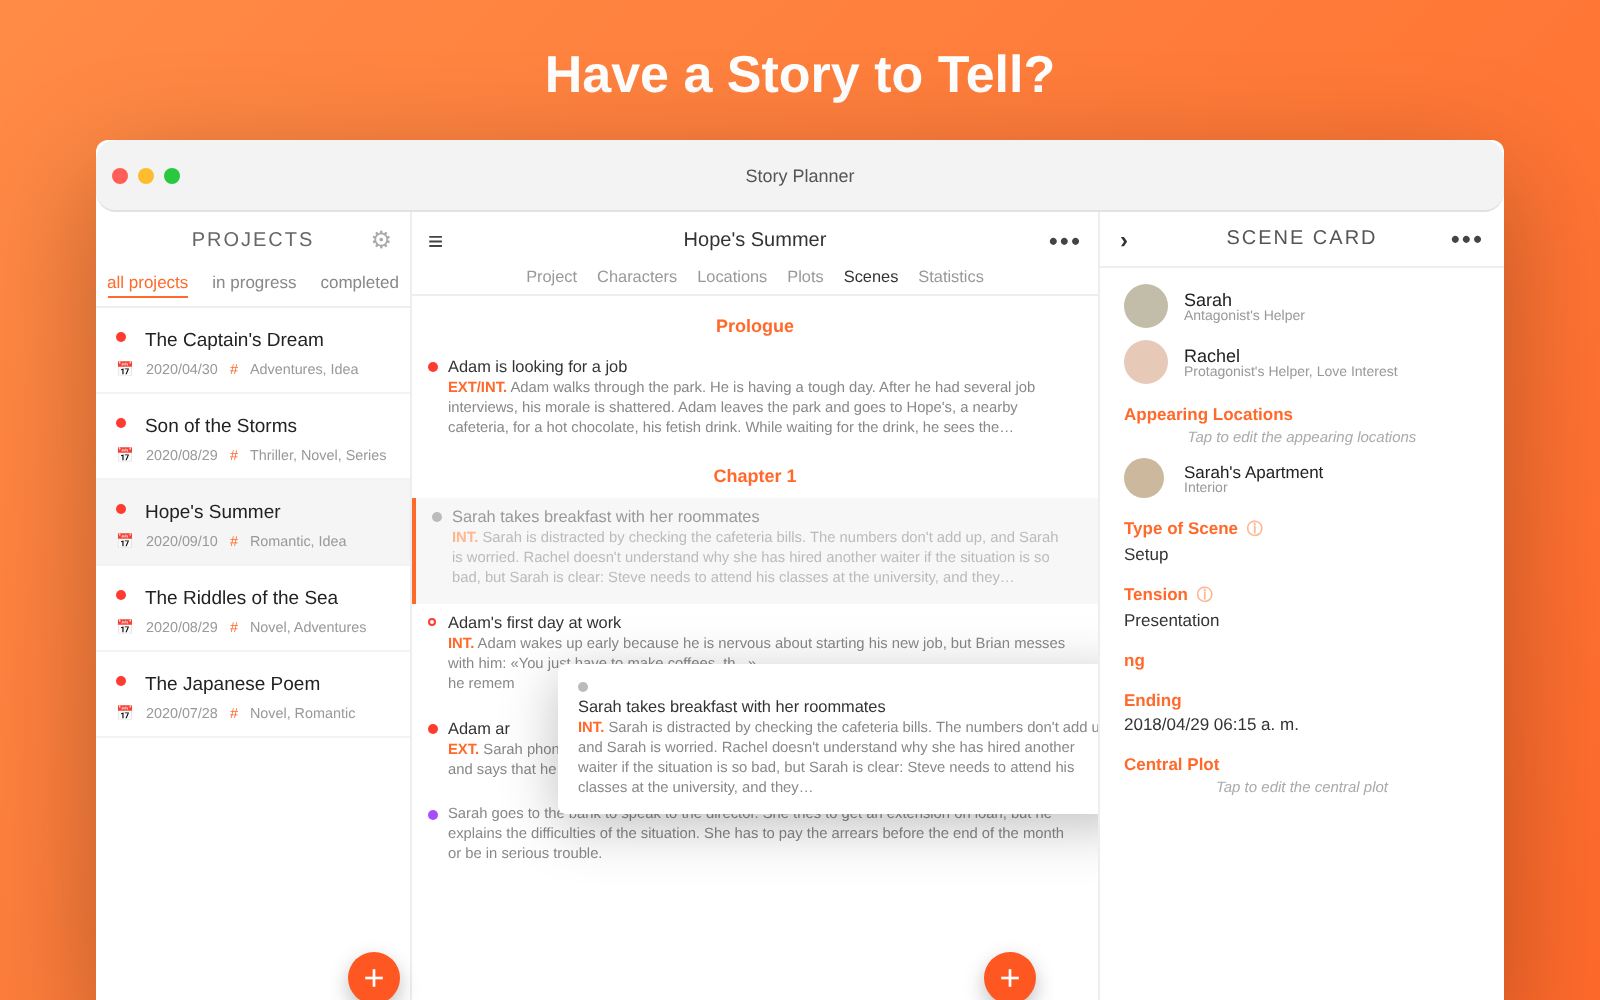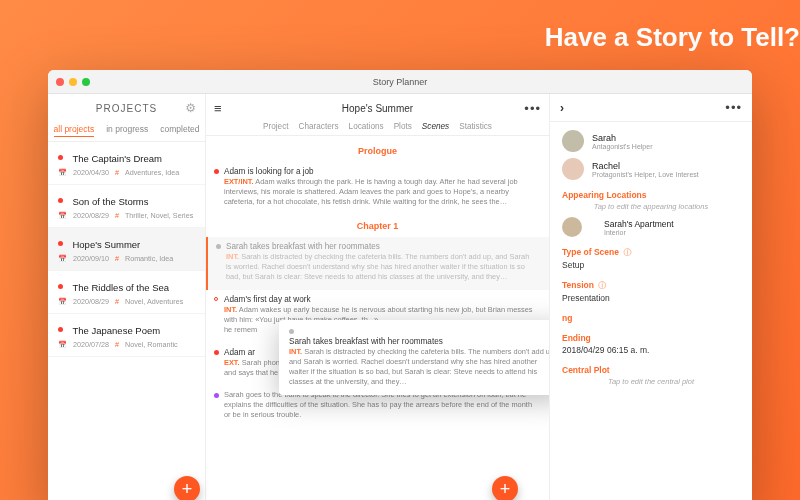--- a/index.html
+++ b/index.html
@@ -5,41 +5,42 @@
   * { margin: 0; padding: 0; box-sizing: border-box; }
   body {
     font-family: -apple-system, BlinkMacSystemFont, "Segoe UI", sans-serif;
     background: linear-gradient(135deg, #ff8b46 0%, #ff6a2b 100%);
     width: 800px; height: 500px;
     overflow: hidden;
     position: relative;
   }
   
   .headline {
-    color: #fff; text-align: right;
+    color: #fff; text-align: center;
     font-size: 26px; font-weight: 600;
     padding: 22px 0 14px;
   }
   
   .window {
     position: absolute;
     top: 70px; left: 48px; right: 48px; bottom: -10px;
     background: #fff;
     border-radius: 6px;
     box-shadow: 0 18px 60px rgba(0,0,0,.28);
     display: flex; flex-direction: column;
     overflow: hidden;
   }
   .titlebar {
-    height: 24px;
+    height: 36px;
     background: #f3f3f3;
     border-bottom: 1px solid #e2e2e2;
     display: flex; align-items: center;
     padding: 0 8px;
     position: relative;
+    border-radius: 10px;
   }
   .traffic { display: flex; gap: 5px; }
   .dot { width: 8px; height: 8px; border-radius: 50%; }
   .dot.red { background: #ff5f57; }
   .dot.yel { background: #febc2e; }
   .dot.grn { background: #28c840; }
   .titlebar .title {
     position: absolute; left: 0; right: 0;
     text-align: center;
     font-size: 9px; color: #555;
@@ -65,21 +66,21 @@
   .proj-title { font-size:9.5px; color:#222; font-weight:500; }
   .proj-meta { font-size:7.2px; color:#999; margin-top:2px; display:flex; gap:6px; align-items:center; }
   .proj-meta .cal { color:#bbb; }
   .proj-meta .hash { color:#ff6a2b; }
   
   .mid-hdr { display:flex; align-items:center; height:28px; padding:0 8px; position:relative; }
   .mid-hdr .menuicon { color:#444; font-size:13px; }
   .mid-hdr .mid-title { position:absolute; left:0; right:0; text-align:center; font-size:10px; color:#333; }
   .mid-hdr .more { position:absolute; right:8px; color:#444; font-size:13px; letter-spacing:1px; }
   .mid-tabs { display:flex; gap:10px; justify-content:center; font-size:8.2px; color:#999; padding-bottom:4px; border-bottom:1px solid #eee; }
-  .mid-tabs .mtab.active { color:#333; font-weight:500;font-style:italic; }
+  .mid-tabs .mtab.active { color:#333; font-weight:500; }
   .scene-scroll { flex:1; overflow:hidden; padding:4px 0 0; position:relative; }
   .chapter { color:#ff6a2b; font-size:9px; text-align:center; font-weight:700; margin:6px 0 6px; }
   .scene { padding:4px 14px 8px; font-size:7.4px; color:#888; line-height:1.35; position:relative; }
   .scene .dot2 { width:5px; height:5px; border-radius:50%; position:absolute; left:8px; top:7px; }
   .scene .hollow { border:1px solid #ff3b30; background:#fff; width:4px; height:4px; }
   .scene .red { background:#ff3b30; }
   .scene .purple { background:#a64dff; }
   .scene .grey { background:#bbb; }
   .scene .stitle { color:#333; font-size:8.2px; font-weight:500; display:block; margin-left:4px; }
   .scene .sbody .slug { color:#ff6a2b; font-weight:600; }
@@ -104,21 +105,21 @@
   .right-hdr .more { position:absolute; right:10px; font-size:13px; color:#444; letter-spacing:1px; }
   .right-body { flex:1; padding:8px 12px; overflow:hidden; }
   .char { display:flex; align-items:center; gap:8px; margin-bottom:6px; }
   .avatar { width:22px; height:22px; border-radius:50%; background:#e7c9b8; flex-shrink:0; }
   .avatar.b { background:#c2bda8; }
   .char-name { font-size:9px; color:#222; font-weight:500; }
   .char-role { font-size:7px; color:#999; }
   .sect-label { color:#ff6a2b; font-size:8.5px; font-weight:600; margin-top:10px; }
   .sect-label .info { color:#ffb792; font-size:8px; margin-left:2px; }
   .sect-hint { font-size:7.5px; color:#aaa; font-style:italic; margin-top:2px;text-align:center; }
-  .loc-row { display:flex; align-items:center; gap:22px; margin-top:6px; }
+  .loc-row { display:flex; align-items:center; gap:10px; margin-top:6px; }
   .loc-img { width:20px; height:20px; border-radius:50%; background:#cbb89d; }
   .loc-name { font-size:8.5px; color:#222; font-weight:500; }
   .loc-sub { font-size:7px; color:#999; }
   .sect-value { font-size:8.5px; color:#333; margin-top:2px; }
   
   .fab { position:absolute; bottom:8px; width:26px; height:26px; border-radius:50%; background:#ff5722; color:#fff; display:flex; align-items:center; justify-content:center; font-size:18px; box-shadow:0 4px 10px rgba(0,0,0,.25); }
   .fab.left { left:126px; }
   .fab.mid { left:444px; }
 </style>
 </head>
@@ -254,20 +255,21 @@
           <span class="grey"></span>
           <span class="stitle">Sarah takes breakfast with her roommates</span>
           <div><span class="slug">INT.</span> <span>Sarah is distracted by checking the cafeteria bills. The numbers don't add up, and Sarah is worried. Rachel doesn't understand why she has hired another waiter if the situation is so bad, but Sarah is clear: Steve needs to attend his classes at the university, and they…</span></div>
         </div>
       </div>
     </div>
 
     <div class="col-right">
       <div class="right-hdr">
         <span class="chev">›</span>
+        <span class="rtitle">SCENE CARD</span>
         <span class="more">•••</span>
       </div>
       <div class="right-body">
         <div class="char">
           <div class="avatar b"></div>
           <div>
             <div class="char-name">Sarah</div>
             <div class="char-role">Antagonist's Helper</div>
           </div>
         </div>

